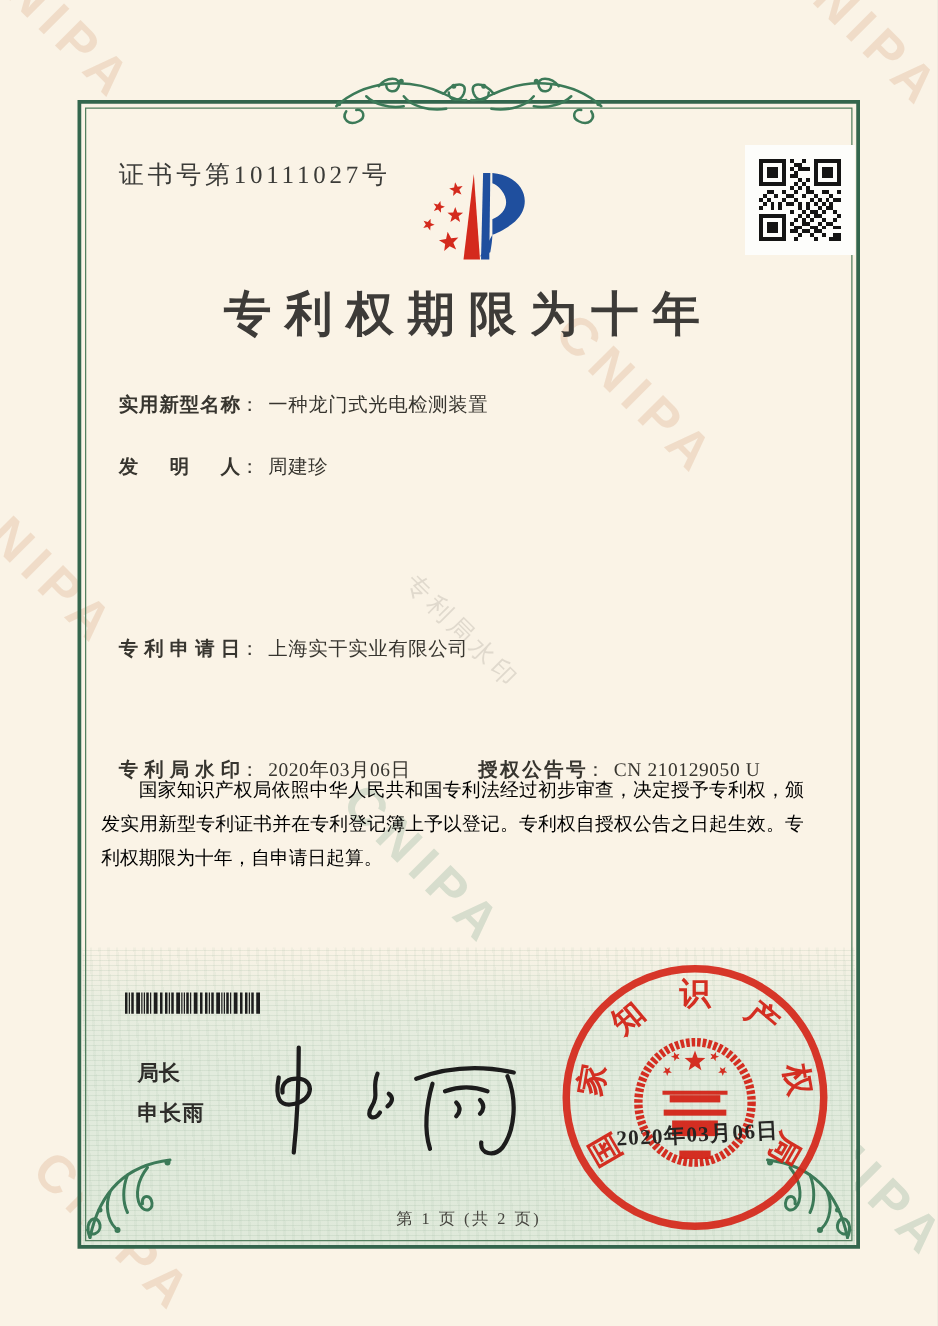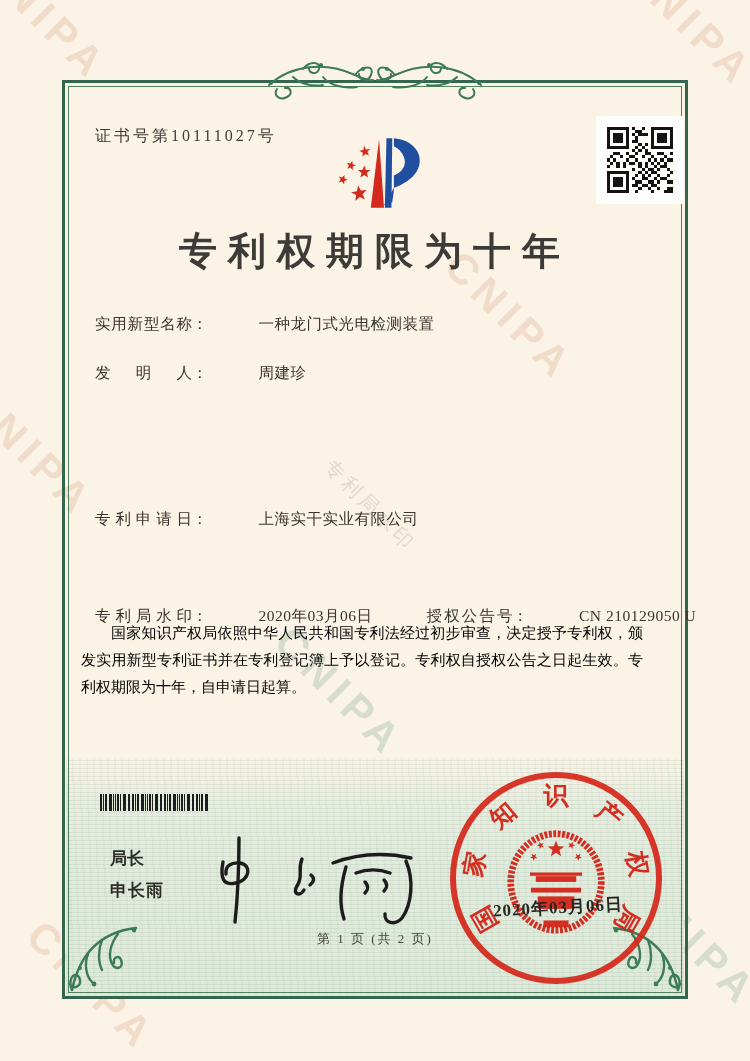--- a/index.html
+++ b/index.html
@@ -24,35 +24,35 @@
       repeating-linear-gradient(88deg, rgba(122,160,130,0.07) 0 2px, rgba(122,160,130,0) 2px 7px),
       linear-gradient(180deg, rgba(226,235,221,0) 0, rgba(226,235,221,0.75) 45px, #e2ebdd 100px, #dfe9da 100%);
   }
   
   .border-outer{position:absolute;left:62px;top:80px;width:626px;height:919px;
     border:3px solid #33664d;box-sizing:border-box;z-index:3;}
   .border-inner{position:absolute;left:68px;top:86px;width:614px;height:907px;
     border:1px solid #53805f;box-sizing:border-box;z-index:3;}
   .orn{position:absolute;z-index:4;}
   
-  .cert-no{position:absolute;left:95px;top:126px;font-size:16px;letter-spacing:3px;
+  .cert-no{position:absolute;left:95px;top:126px;font-size:20px;letter-spacing:3px;
     color:#3b3b38;z-index:5;}
   .logo{position:absolute;left:318px;top:120px;width:132px;height:106px;z-index:5;}
   .qr-box{position:absolute;left:596px;top:116px;width:88px;height:88px;background:#fdfdfb;
     z-index:5;display:flex;align-items:center;justify-content:center;}
   .qr-box svg{width:66px;height:66px;}
   .title{position:absolute;left:0;width:750px;top:226px;text-align:center;
     font-size:38px;font-weight:bold;letter-spacing:11px;color:#3d3b38;z-index:5;}
   
   .frow{position:absolute;left:95px;width:580px;font-size:15.5px;color:#37352f;
     white-space:nowrap;z-index:5;}
   .flabel{display:inline-block;width:97px;text-align:justify;text-align-last:justify;
-    vertical-align:bottom;}
+    vertical-align:bottom;font-weight:bold;}
   .fcolon{display:inline-block;margin-right:7px;}
-  .fvalue{letter-spacing:0.5px;margin-left:44px;}
+  .fvalue{letter-spacing:0.5px;}
   .fpair2{margin-left:54px;}
   
   .body-text{position:absolute;left:81px;top:620px;width:562px;font-size:15px;
     line-height:1.8;text-align:justify;color:#000000;z-index:5;}
   .body-text p{margin:0;text-indent:2em;}
   
   .barcode{position:absolute;left:100px;top:794px;height:17px;display:flex;
     align-items:stretch;z-index:6;}
   .barcode div{background:#1d1d1d;height:100%;}
   
@@ -65,21 +65,21 @@
   .seal{position:absolute;left:450px;top:772px;width:212px;height:212px;z-index:6;}
   .seal .ring{position:absolute;left:0;top:0;width:212px;height:212px;border-radius:50%;
     border:6px solid rgba(213,38,25,0.92);box-sizing:border-box;}
   .seal .ring-char{position:absolute;width:26px;height:26px;font-size:25px;font-weight:bold;
     color:rgba(211,36,23,0.95);text-align:center;line-height:26px;}
   .seal .emblem{position:absolute;left:53px;top:48px;width:106px;height:120px;}
   .seal-date{position:absolute;left:452px;top:896px;width:212px;text-align:center;
     font-size:17px;font-weight:bold;color:#262624;letter-spacing:1px;
     transform:rotate(-3deg);z-index:7;white-space:nowrap;}
   
-  .page-info{position:absolute;left:0;width:750px;top:930px;text-align:center;
+  .page-info{position:absolute;left:0;width:750px;top:966px;text-align:center;
     font-size:13px;color:#45443e;letter-spacing:2px;z-index:6;}
   .note{position:absolute;left:50%;transform:translateX(-50%);top:1006px;
     background:#fefdfa;padding:5px 16px;font-size:14px;letter-spacing:3px;
     color:#3c3a34;z-index:6;white-space:nowrap;}
 </style>
 </head>
 <body>
 
 <div class="page">
 

